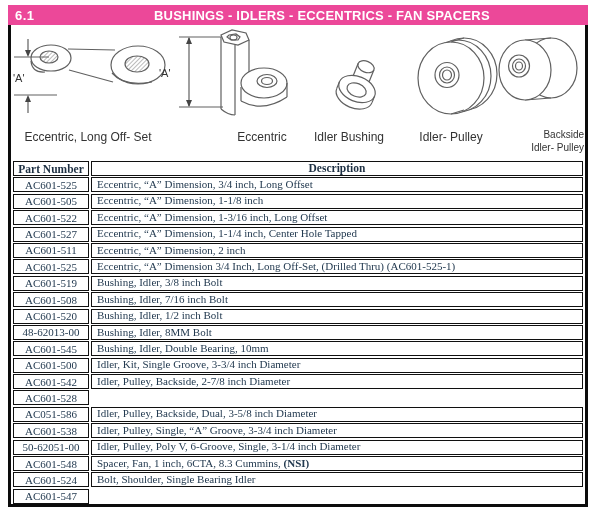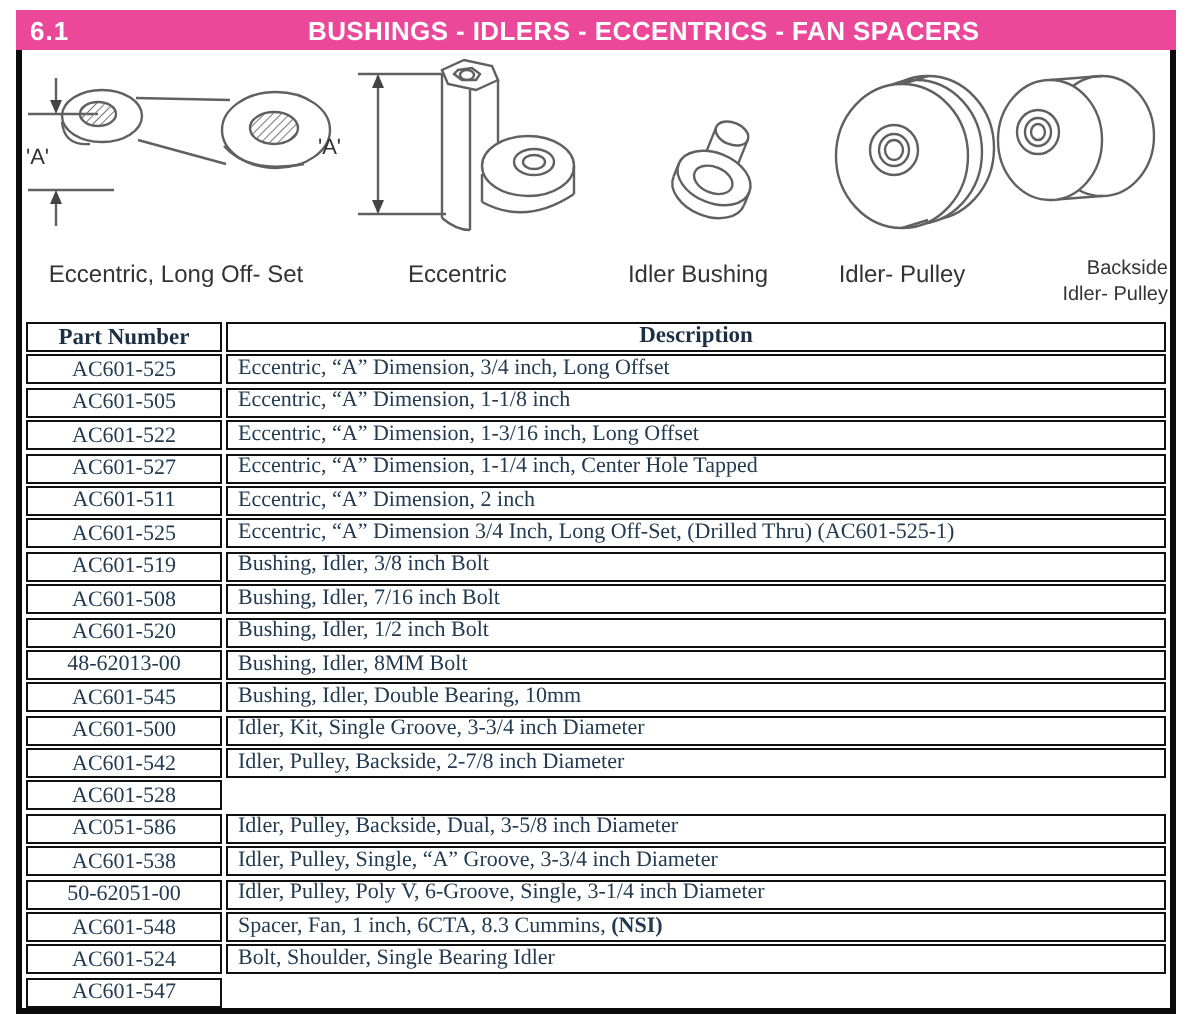--- a/index.html
+++ b/index.html
@@ -19,31 +19,31 @@
   }
   .frame{
     position:absolute;left:8px;top:25px;width:580px;height:482px;
     border:3px solid #0c0c0c;border-top:none;box-sizing:border-box;background:#fff;
   }
   .figsvg{position:absolute;left:0;top:0;}
   .fig-label{
     position:absolute;font-size:12px;color:#333;line-height:13px;white-space:pre-line;
   }
   .lab1{left:12px;top:106px;width:130px;text-align:center;}
-  .lab2{left:193px;top:106px;width:92px;text-align:left;}
+  .lab2{left:205px;top:106px;width:92px;text-align:center;}
   .lab3{left:292px;top:106px;width:92px;text-align:center;}
   .lab4{left:394px;top:106px;width:92px;text-align:center;}
   .lab5{left:501px;top:103px;width:72px;text-align:right;font-size:10px;}
   .tbl{position:absolute;left:2px;top:136px;width:570px;}
   .trow{display:flex;gap:2px;margin-bottom:1.4px;}
   .tcell{
     box-sizing:border-box;border:1.6px solid #101010;height:15px;background:#fff;
     font-family:"Liberation Serif", serif;font-size:11px;color:#233a50;
   }
-  .c1{width:98px;display:flex;align-items:center;justify-content:center;}
+  .c1{width:76px;display:flex;align-items:center;justify-content:center;}
   .c2{flex:1;display:block;line-height:11.3px;padding:0.6px 0 0 5px;overflow:hidden;white-space:nowrap;}
   .thead .tcell{font-weight:bold;font-size:11.5px;color:#1d2f42;}
   .thead .c2{display:flex;align-items:center;justify-content:center;padding:0;}
   .c2 b{font-weight:bold;}
 </style>
 </head>
 <body>
 
 <div class="bar">
   <span class="sec">6.1</span>

